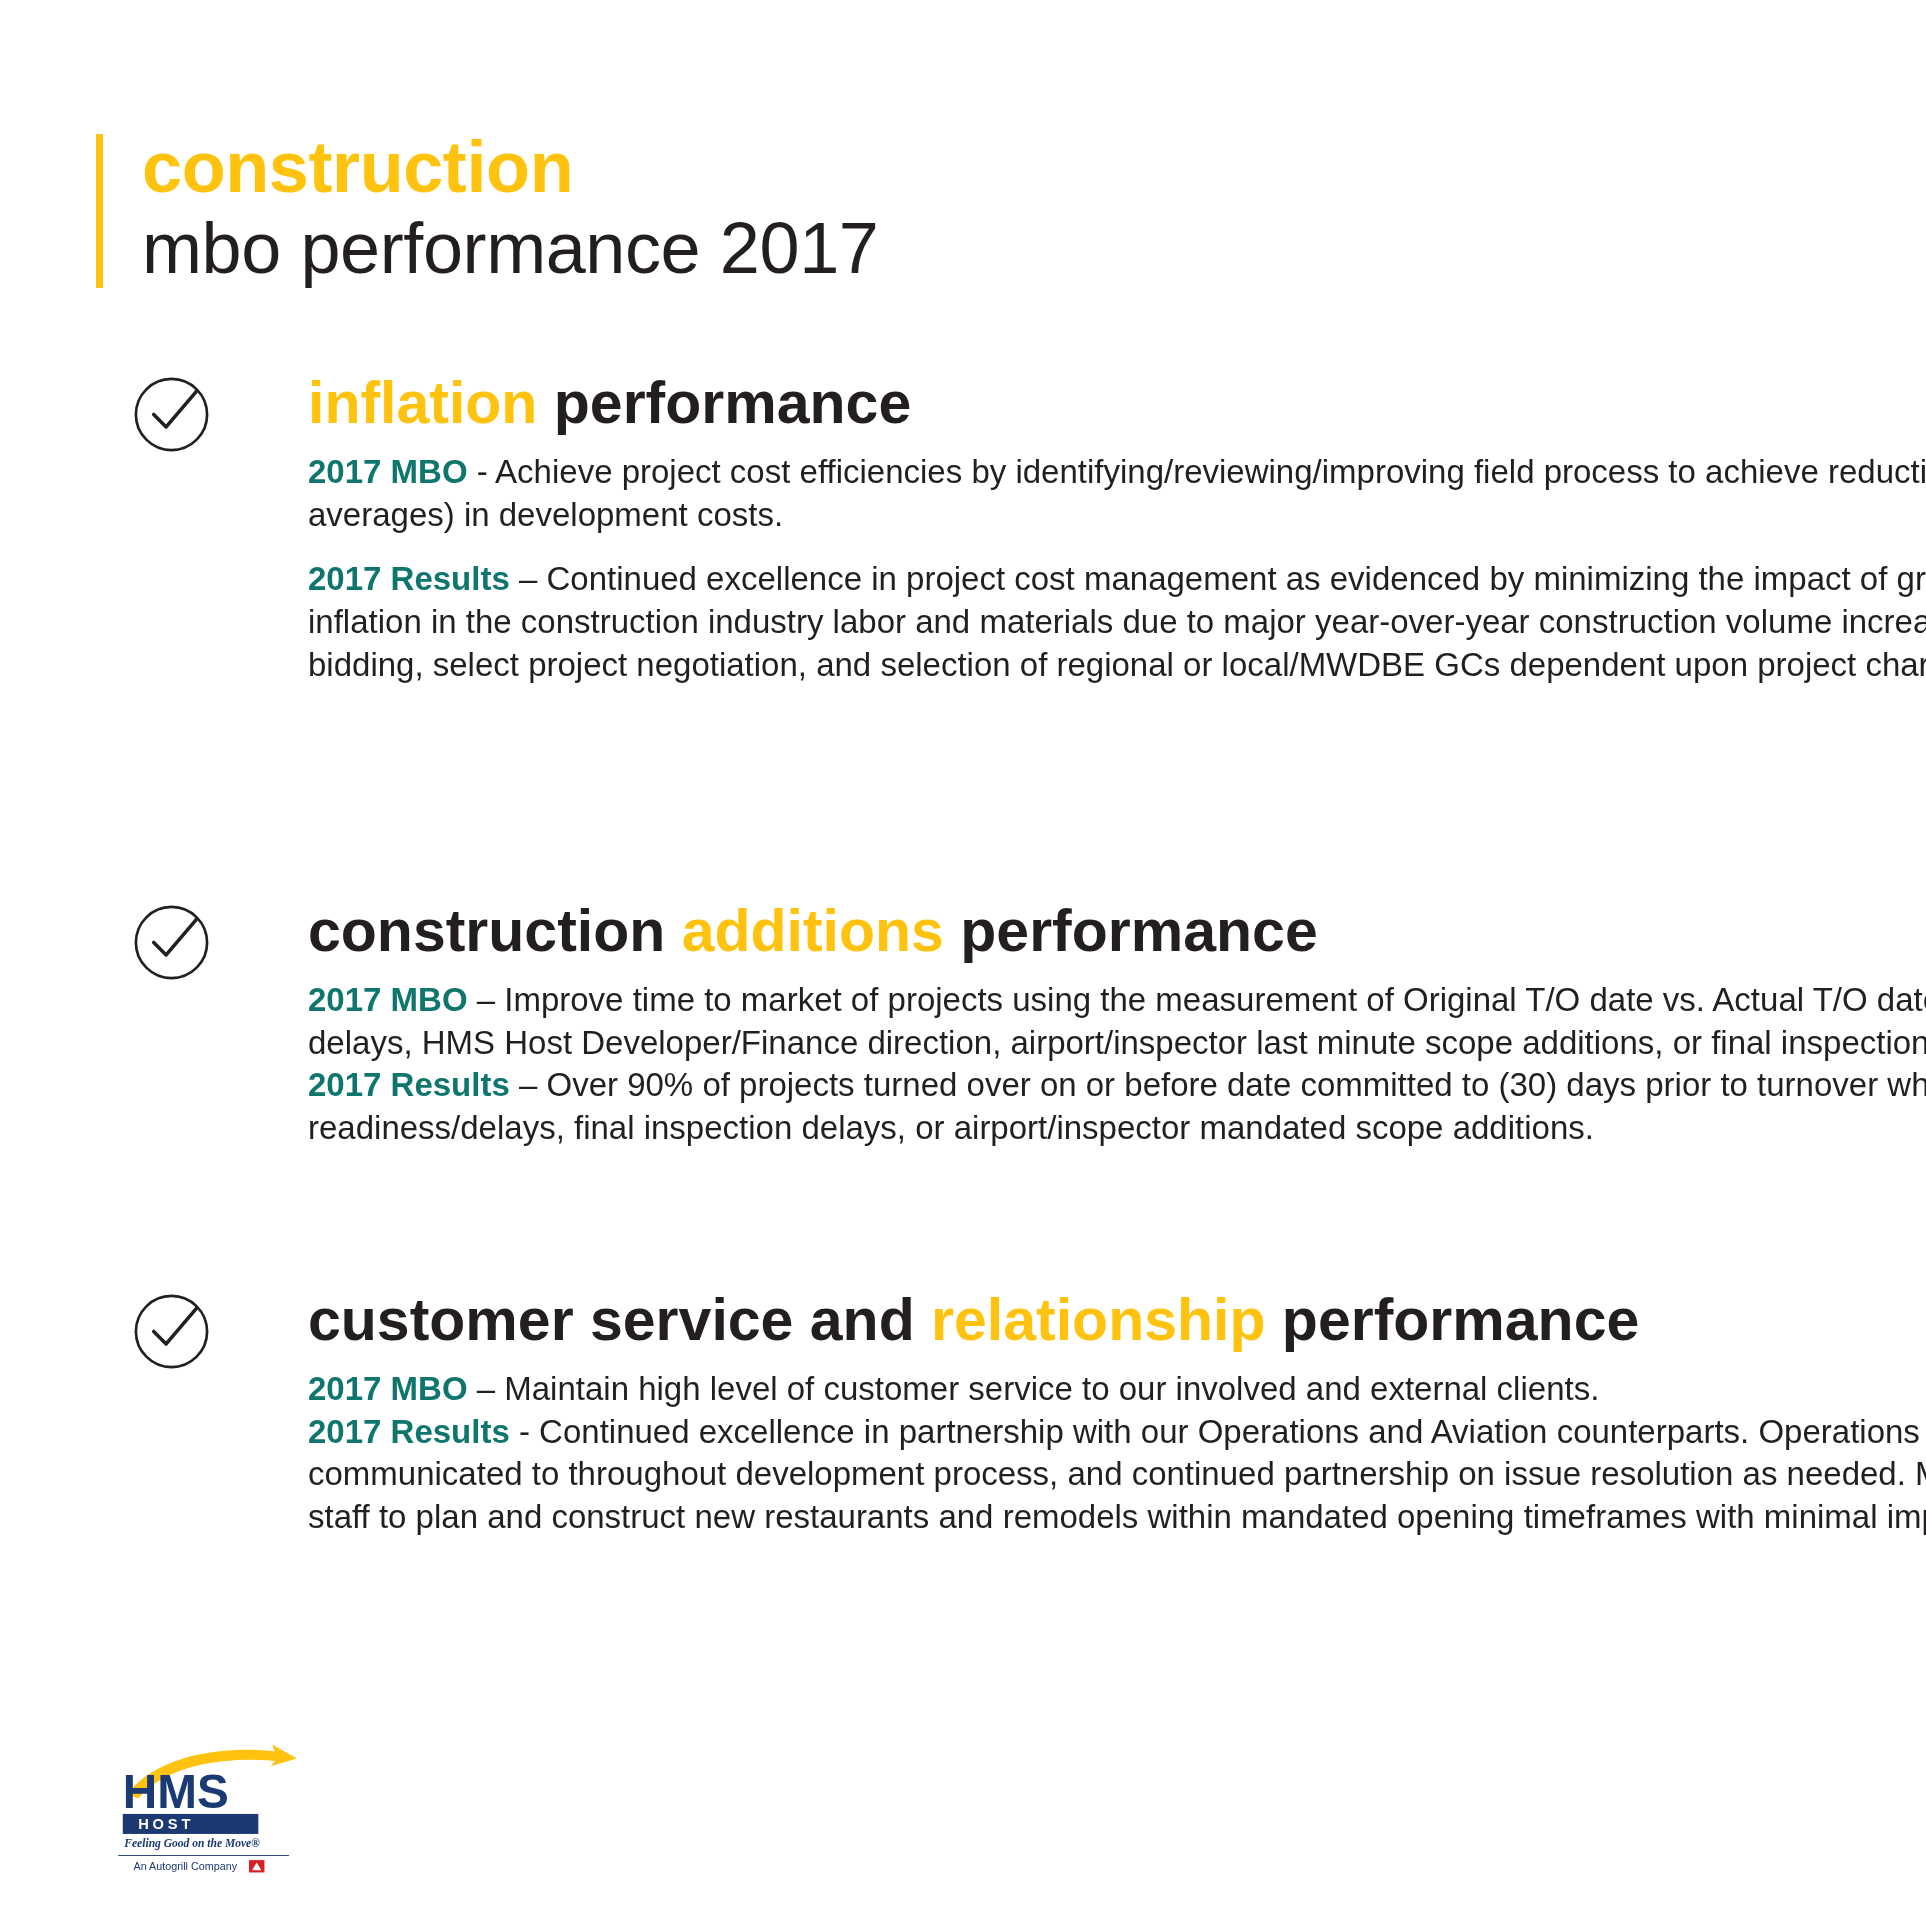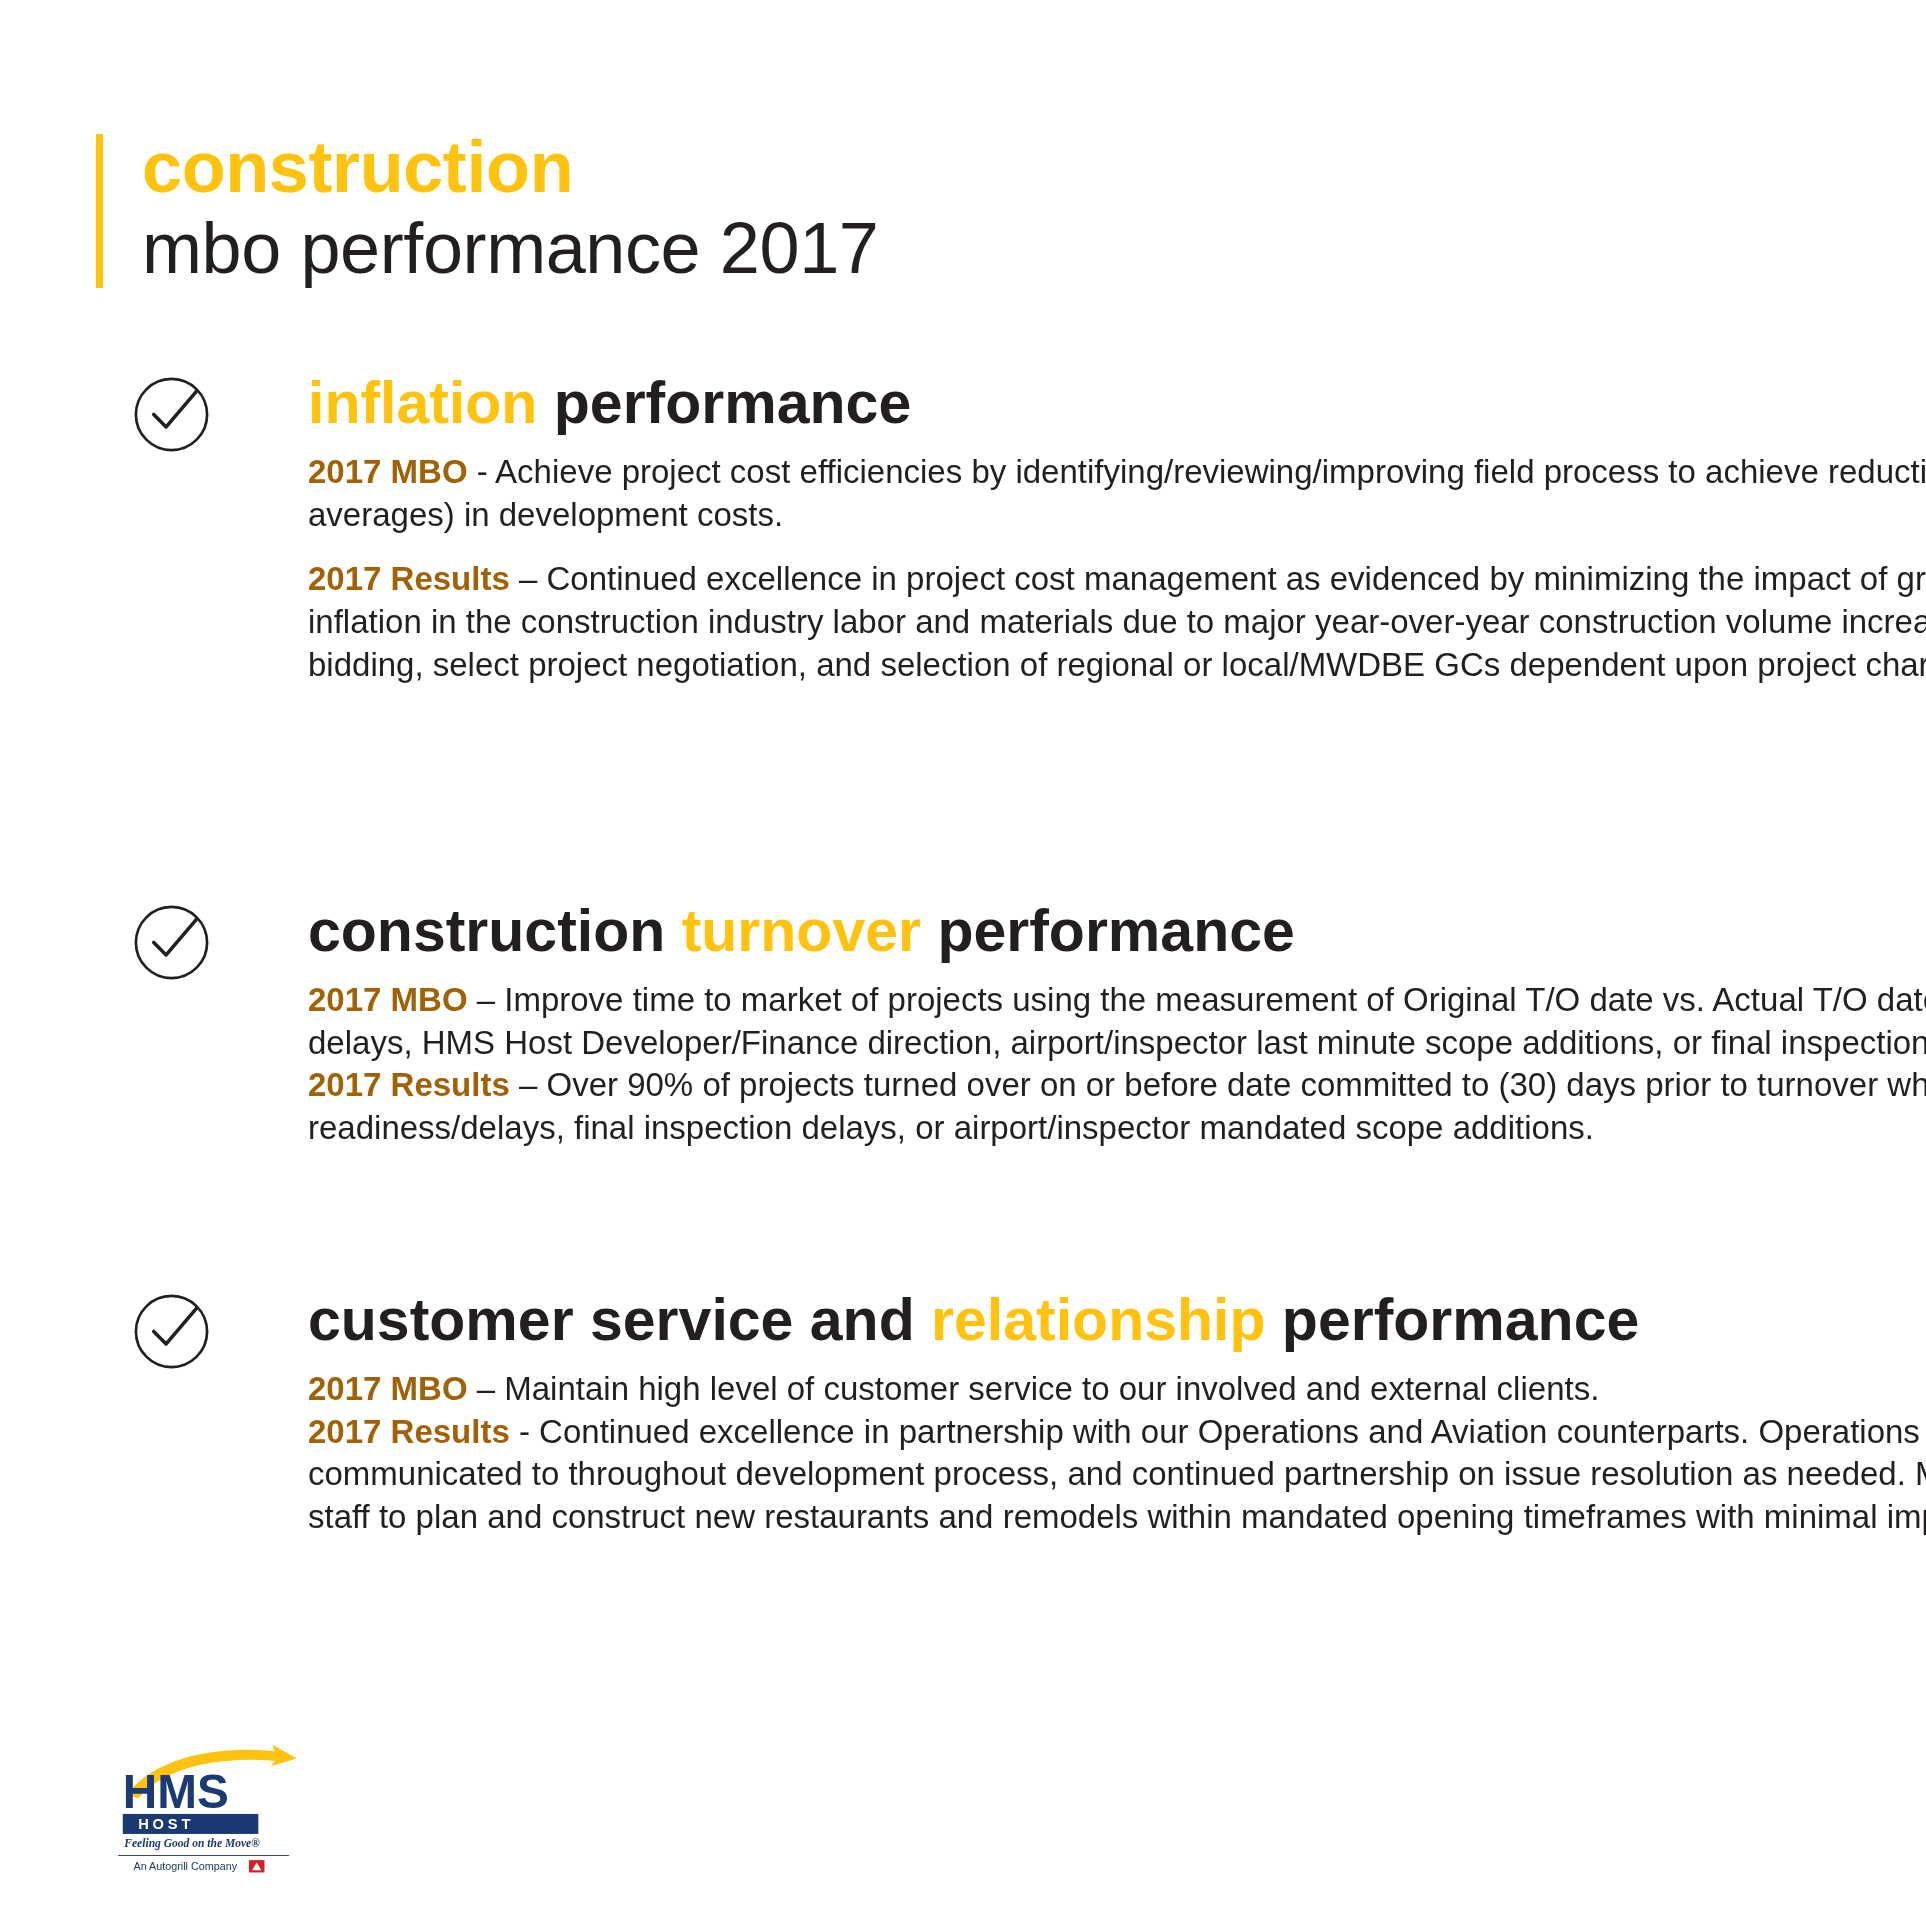--- a/index.html
+++ b/index.html
@@ -77,21 +77,21 @@
   .section-body {
     margin-left: 181px;
     font-size: 33px;
     line-height: 1.30;
     color: #231f20;
     margin-top: 14.6px;
   }
   .para { margin: 0 0 21.6px 0; }
   .para.tight { margin-bottom: 0; }
   .lbl {
-    color: #a16207;
+    color: #0f766e;
     font-weight: bold;
   }
 
   
   .logo {
     position: absolute;
     left: 112px;
     top: 1740px;
     width: 231px;
   }
@@ -129,21 +129,21 @@
   </div>
 
   <div class="section" style="top: 898px;">
     <div class="check-icon">
       <svg viewBox="0 0 100 100" aria-hidden="true">
         <circle cx="50" cy="50" r="40" fill="none" stroke="#231f20" stroke-width="3"></circle>
         <path d="M30 50 L44 64 L78 24" fill="none" stroke="#231f20" stroke-width="4" stroke-linecap="round" stroke-linejoin="round"></path>
       </svg>
     </div>
     <div class="section-heading">
-      <span>construction </span><span class="hl">turnover </span><span>performance</span>
+      <span>construction </span><span class="hl">additions </span><span>performance</span>
     </div>
     <div class="section-body">
       <p class="para tight">
         <span class="lbl">2017 MBO</span><span> – Improve time to market of projects using the measurement of Original T/O date vs. Actual T/O date (excluding impacts of airport readiness, funding delays, HMS Host Developer/Finance direction, airport/inspector last minute scope additions, or final inspection delays)</span>
       </p>
       <p class="para tight">
         <span class="lbl">2017 Results</span><span> – Over 90% of projects turned over on or before date committed to (30) days prior to turnover when excluding delays out of our control including airport readiness/delays, final inspection delays, or airport/inspector mandated scope additions.</span>
       </p>
     </div>
   </div>

